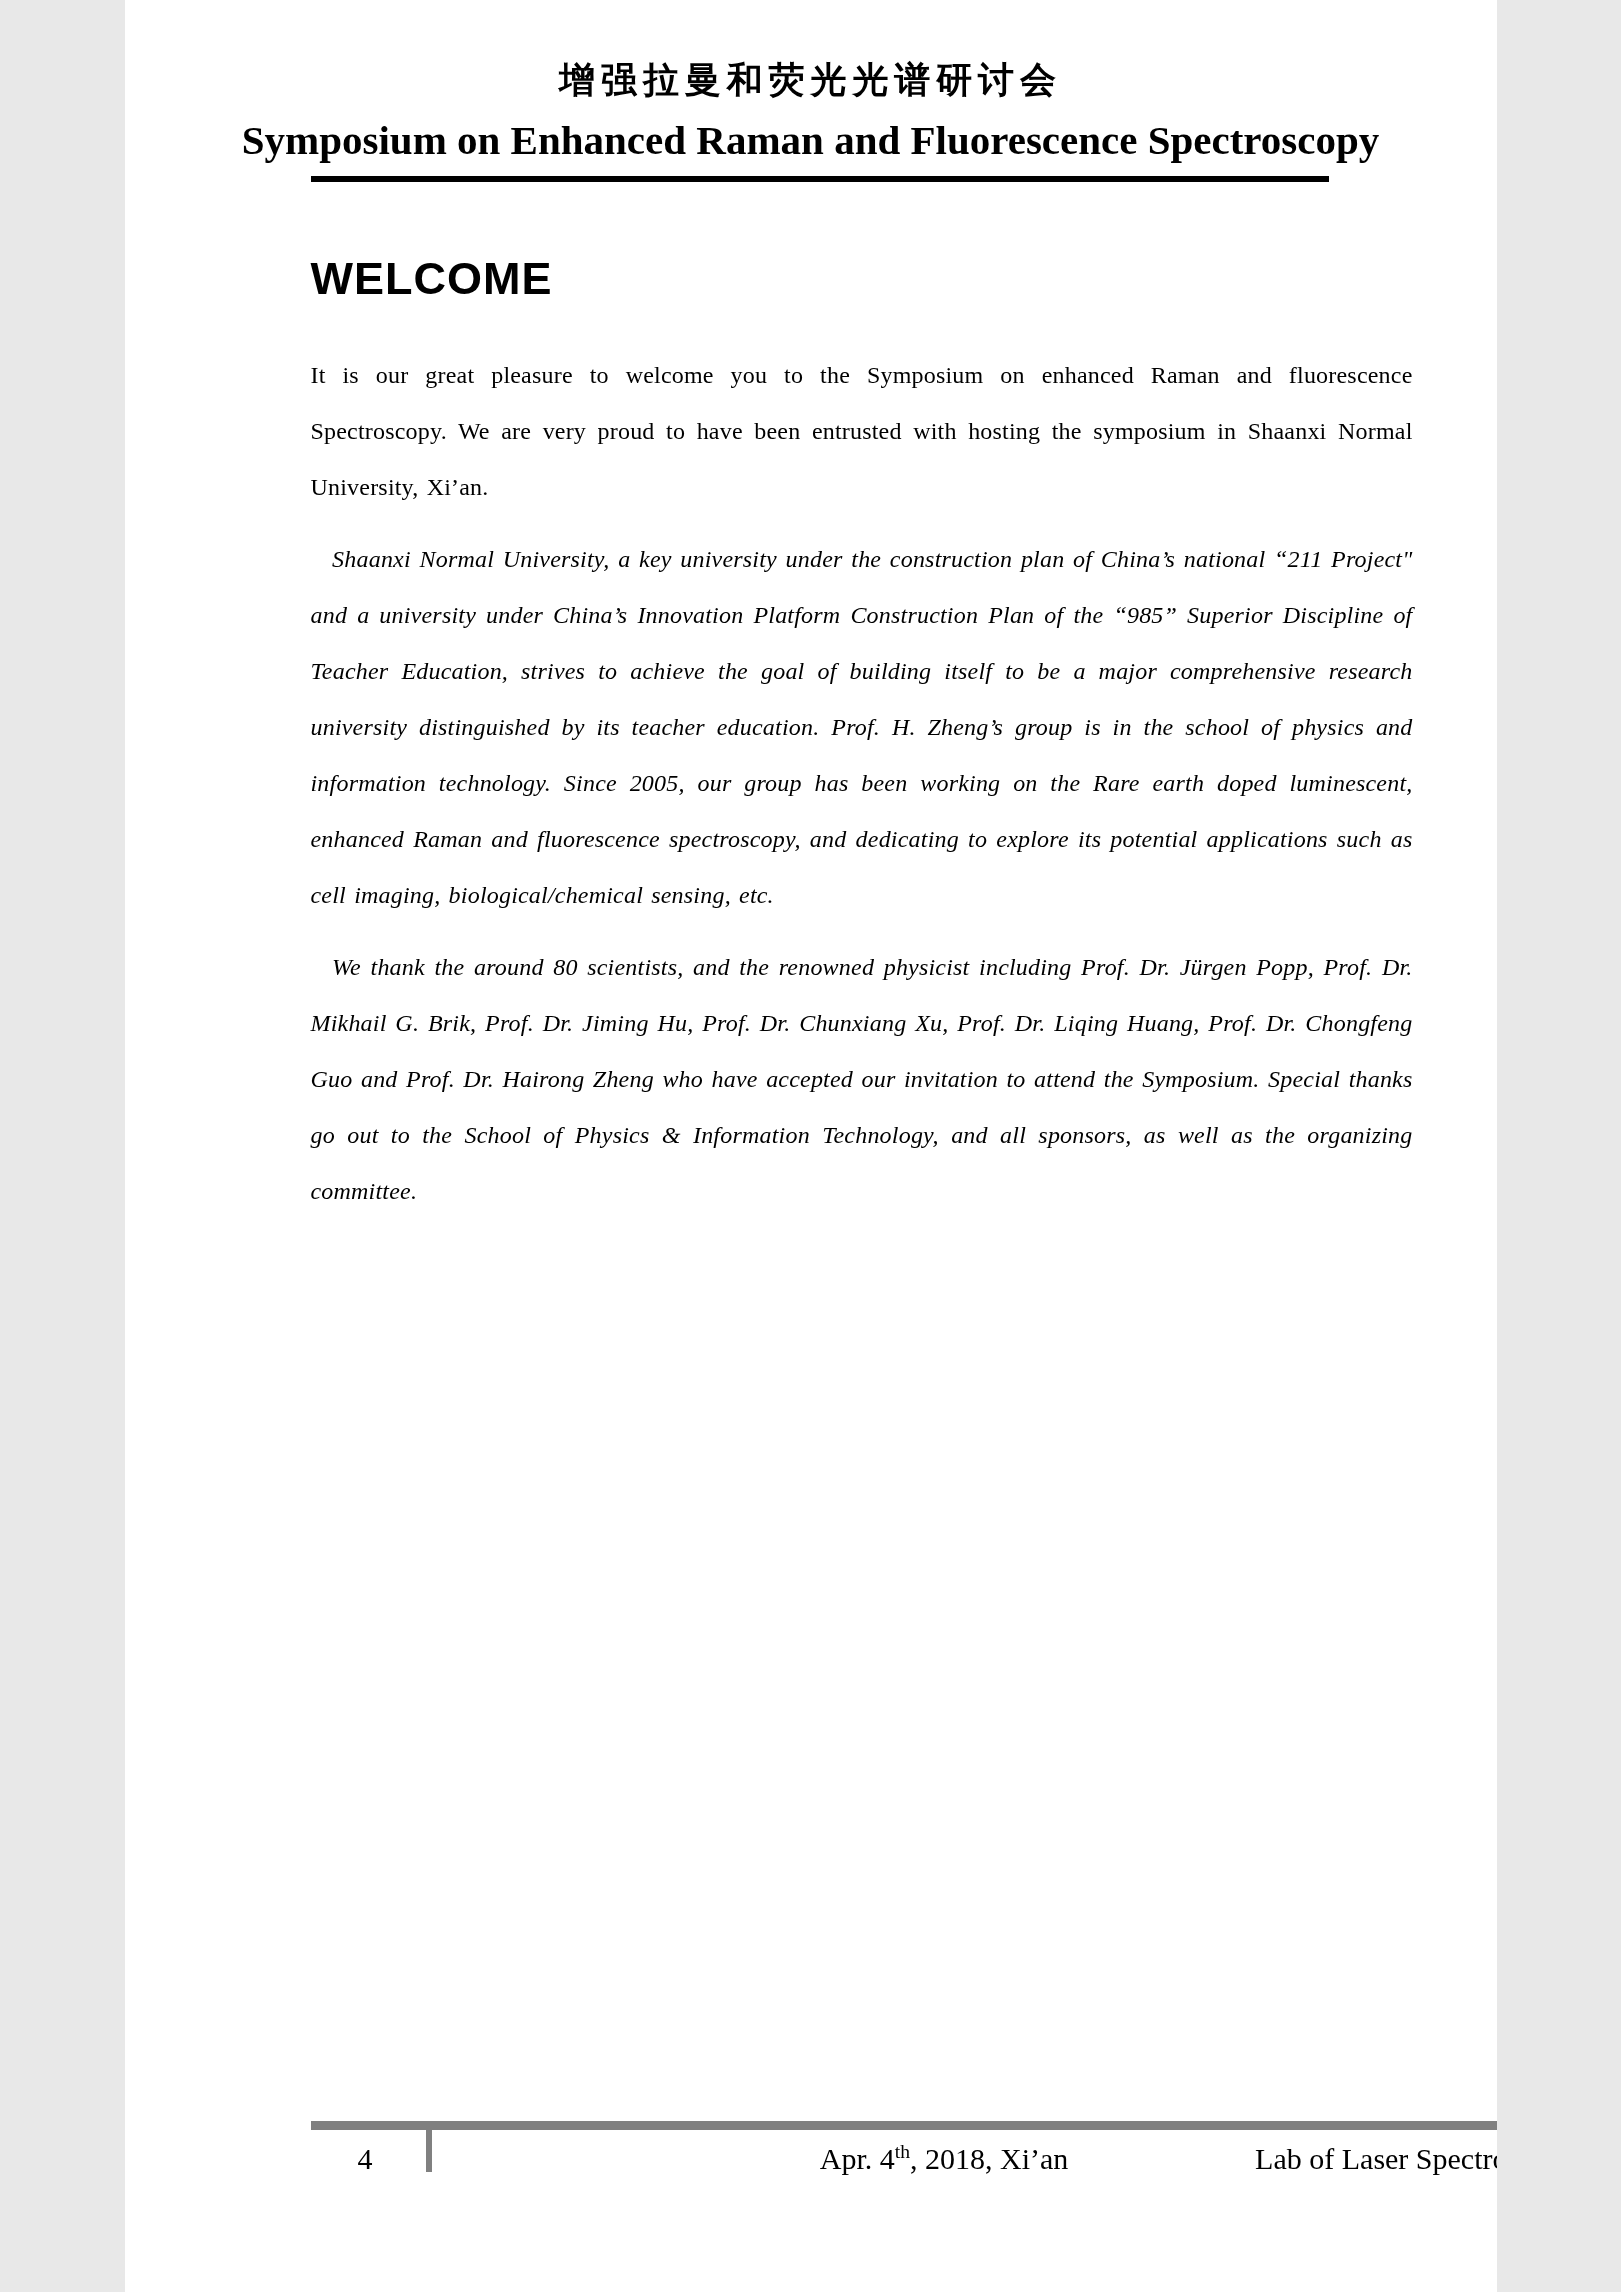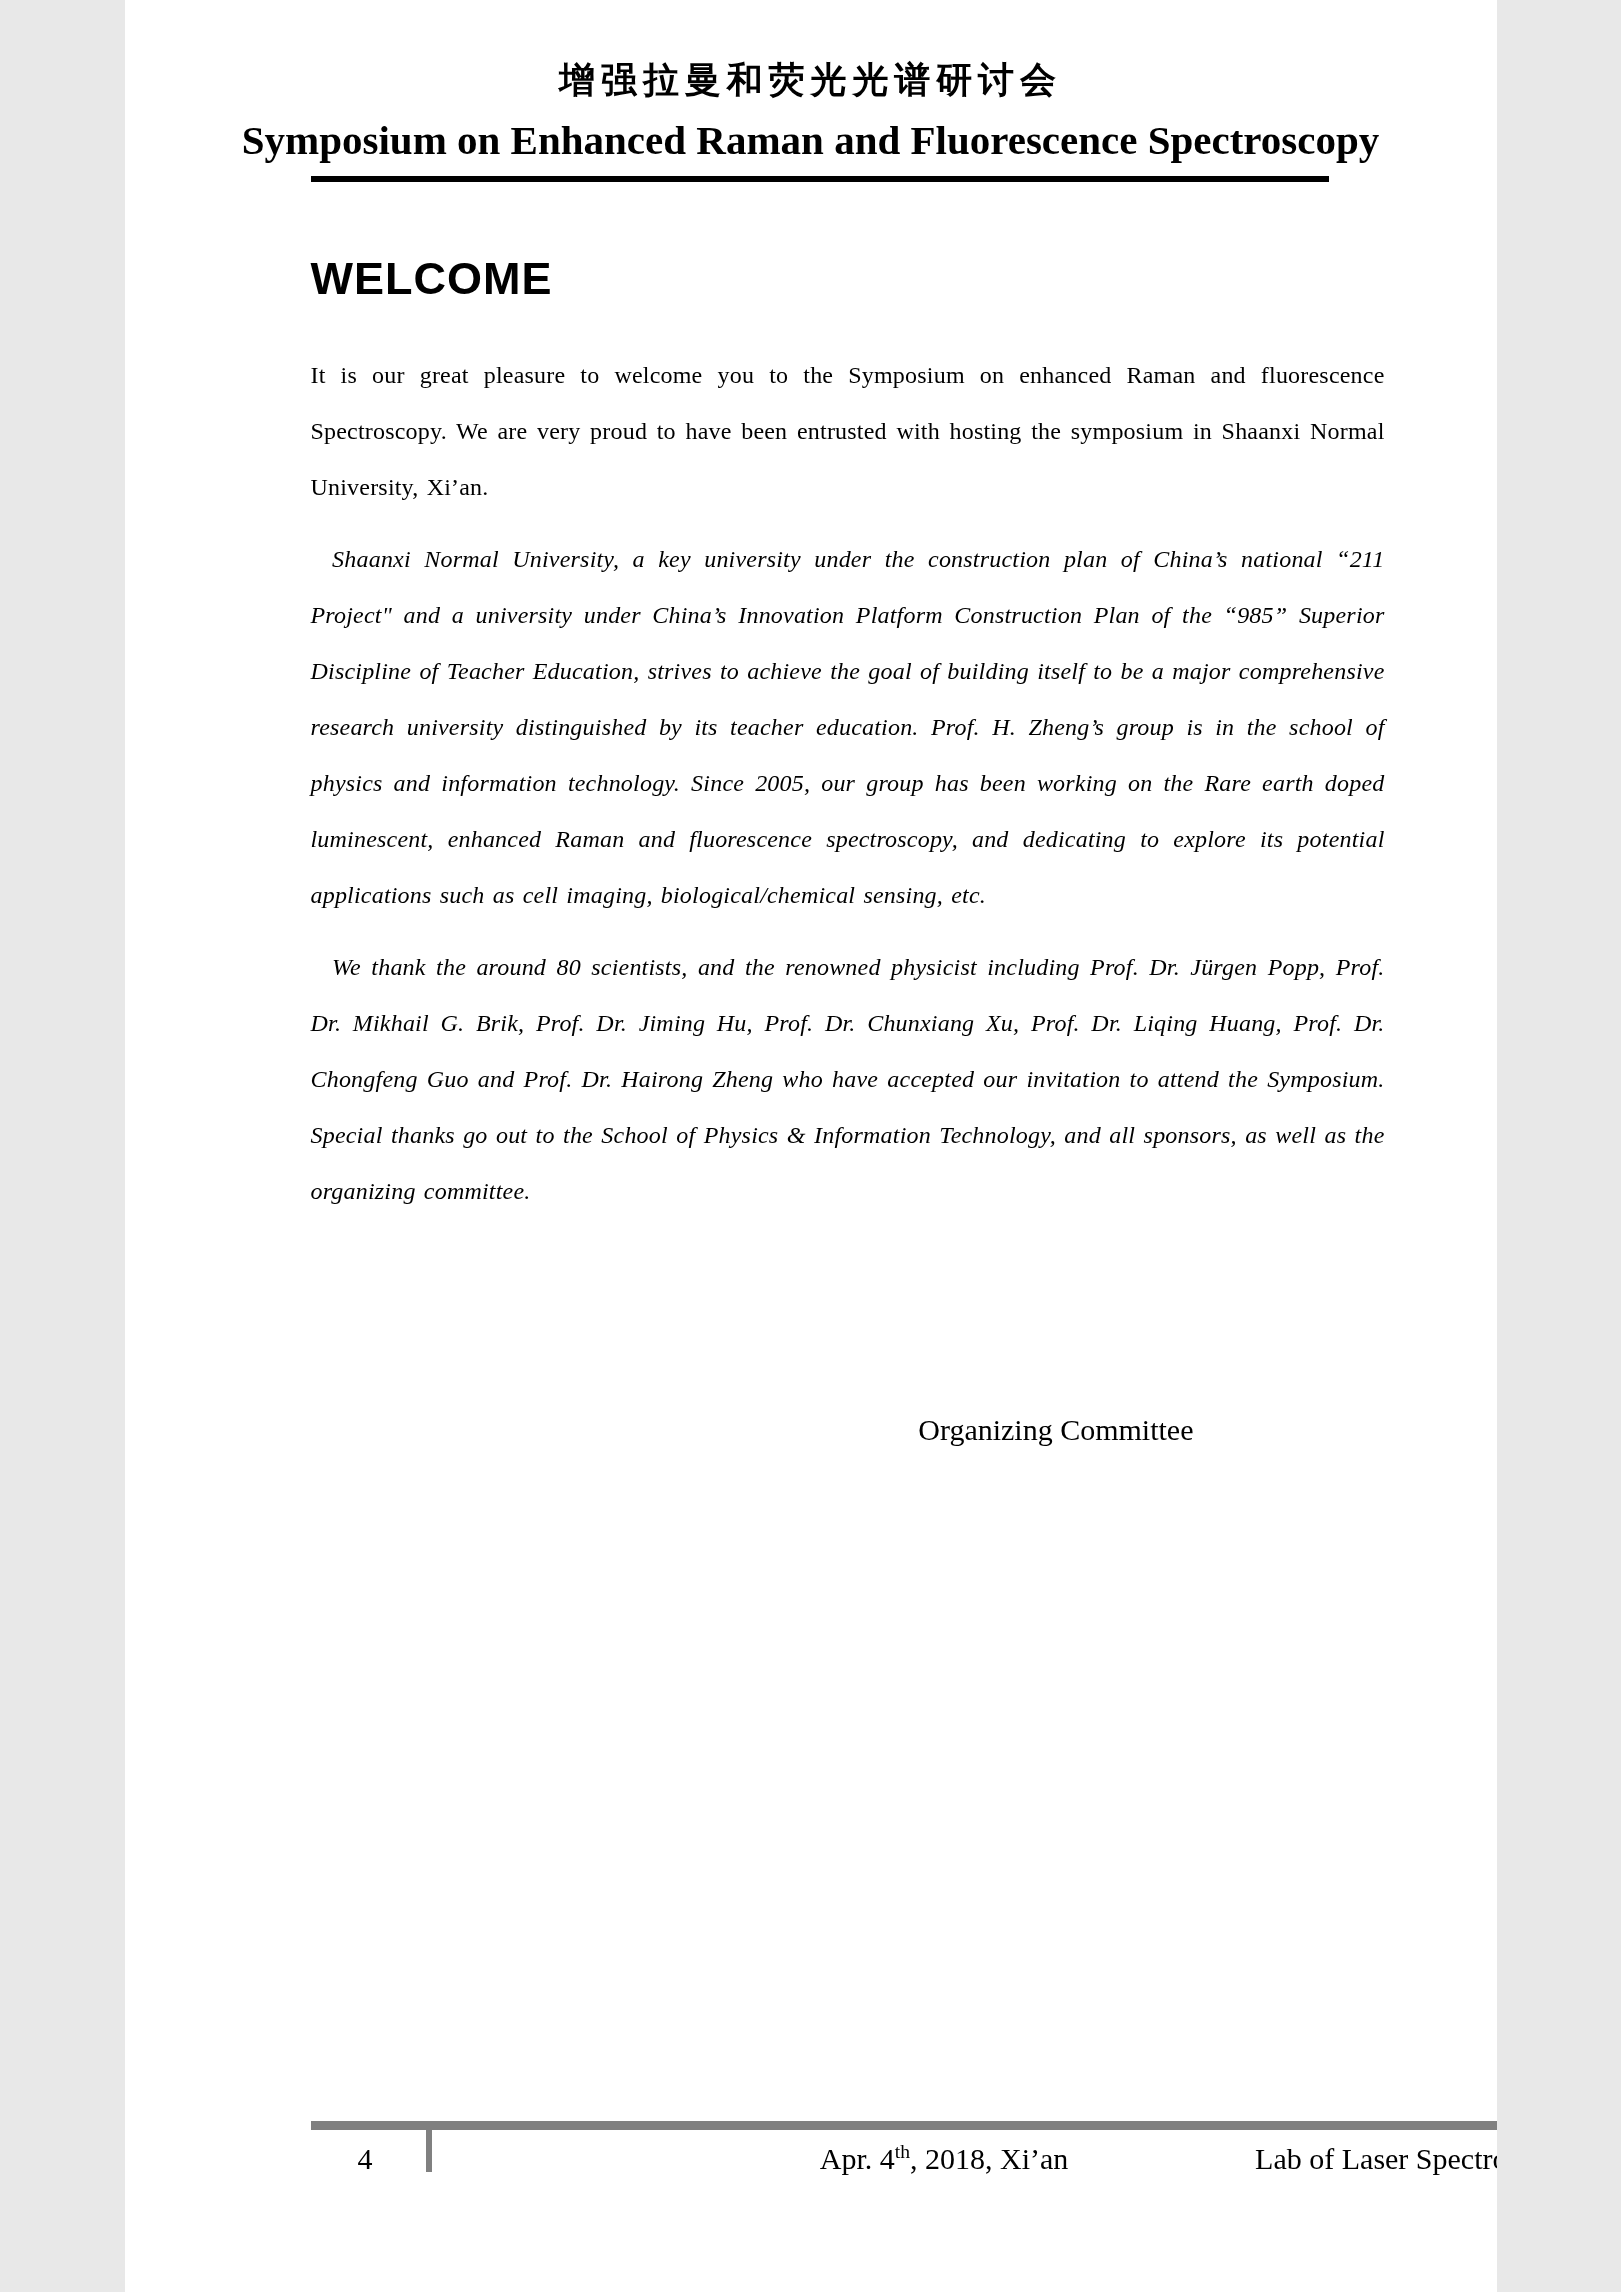--- a/index.html
+++ b/index.html
@@ -33,21 +33,21 @@
     margin-top: 13.7px;
   }
   .header-rule {
     height: 5.9px;
     background: #000000;
     margin: 13.7px 168px 0 186px;
     border: none;
   }
   
   .content {
-    padding: 0 112px 0 186px;
+    padding: 0 84px 0 186px;
   }
   .welcome-heading {
     margin-top: 69px;
     font-family: "Liberation Sans", "DejaVu Sans", sans-serif;
     font-weight: bold;
     font-size: 45px;
     line-height: 55px;
     letter-spacing: 1px;
   }
   .content p {
@@ -115,21 +115,20 @@
     <h1 class="welcome-heading">WELCOME</h1>
 
     <p>It is our great pleasure to welcome you to the Symposium on enhanced Raman and fluorescence Spectroscopy. We are very proud to have been entrusted with hosting the symposium in Shaanxi Normal University, Xi’an.</p>
 
     <p class="indent">Shaanxi Normal University, a key university under the construction plan of China’s national “211 Project" and a university under China’s Innovation Platform Construction Plan of the “985” Superior Discipline of Teacher Education, strives to achieve the goal of building itself to be a major comprehensive research university distinguished by its teacher education. Prof. H. Zheng’s group is in the school of physics and information technology. Since 2005, our group has been working on the Rare earth doped luminescent, enhanced Raman and fluorescence spectroscopy, and dedicating to explore its potential applications such as cell imaging, biological/chemical sensing, etc.</p>
 
     <p class="indent">We thank the around 80 scientists, and the renowned physicist including Prof. Dr. Jürgen Popp, Prof. Dr. Mikhail G. Brik, Prof. Dr. Jiming Hu, Prof. Dr. Chunxiang Xu, Prof. Dr. Liqing Huang, Prof. Dr. Chongfeng Guo and Prof. Dr. Hairong Zheng who have accepted our invitation to attend the Symposium. Special thanks go out to the School of Physics &amp; Information Technology, and all sponsors, as well as the organizing committee.</p>
 
 
     <div class="signature">
-      <div>Organizing Committee</div>
     </div>
   </div>
 
   <div class="page-footer">
     <div class="footer-bar"></div>
     <div class="footer-divider"></div>
     <div class="footer-row">
       <div class="footer-page-number">4</div>
       <div class="footer-date"><span>Apr. 4</span><sup>th</sup><span>, 2018, Xi’an</span></div>
       <div class="footer-lab">Lab of Laser Spectroscopy</div>

